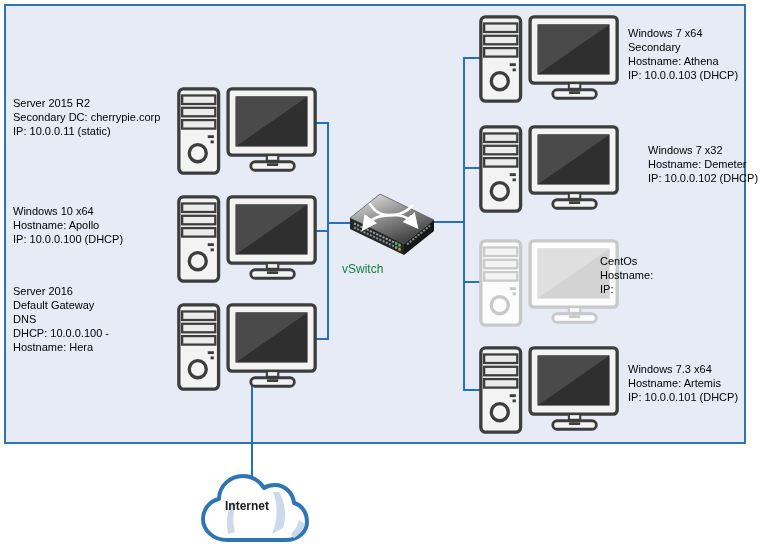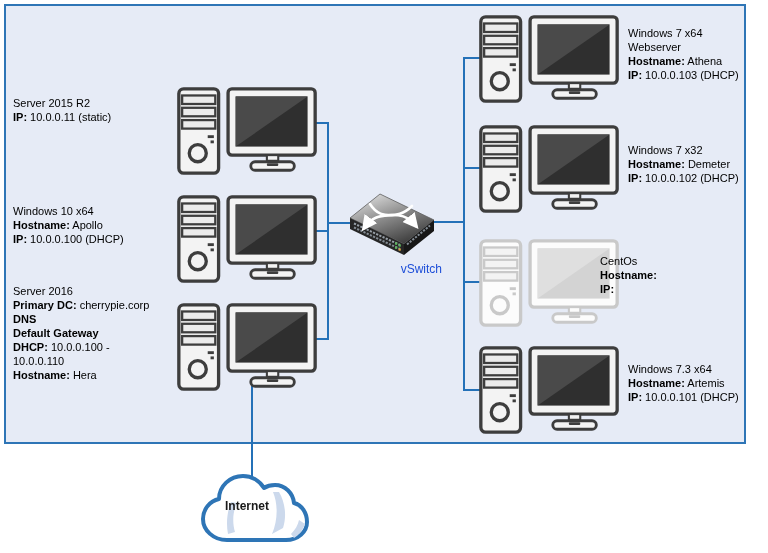--- a/index.html
+++ b/index.html
@@ -10,24 +10,24 @@
   .lan {
     position:absolute; left:4px; top:4px; width:738px; height:436px;
     background:#e6ebf6; border:2px solid #2e75b6; z-index:1;
   }
   .wire { position:absolute; background:#2471b8; z-index:2; }
   .pc { position:absolute; width:142px; height:89px; z-index:3;
     --line:#3d3d3d; --fill:#f3f3f3; --slot:#ebebeb; --scrA:#2f2f2f; --scrB:#4a4a4a; }
   .pc.gray { --line:#c9c9c9; --fill:#fcfcfc; --slot:#f3f3f3; --scrA:#d3d3d3; --scrB:#dfdfdf; }
   .label { position:absolute; font-size:11px; line-height:14px; color:#000;
     white-space:nowrap; z-index:4; }
-  .label .b { font-weight:bold; }
+  .label .b { font-weight:normal; }
   .switch-svg { position:absolute; left:342px; top:192px; width:100px; height:66px; z-index:3; }
-  .switch-label { position:absolute; left:342px; top:262px; width:100px; text-align:right;
-    font-size:12px; color:#1d4ed8; z-index:4; }
+  .switch-label { position:absolute; left:342px; top:262px; width:100px; text-align:left;
+    font-size:12px; color:#15803d; z-index:4; }
   .cloud-svg { position:absolute; left:195px; top:462px; width:114px; height:88px; z-index:3; }
   .cloud-text { font-size:12px; font-weight:bold; fill:#1a1a1a; }
 </style>
 </head>
 <body>
 
 <svg width="0" height="0" style="position:absolute" aria-hidden="true">
   <defs>
     <symbol id="pc-sym" viewBox="0 0 150 94">
 
@@ -121,44 +121,43 @@
              C 57,14 65,19 69,26 C 72,24 76,23 80,23 C 90,23 98,31 99,41
              C 107,43 112,51 112,60 C 112,70 103,78 91,78 Z" fill="#ffffff" stroke="#2e75b6" stroke-width="4" stroke-linejoin="round"></path>
     <path d="M 36,40 C 32,50 31,62 33,72 L 40,70 C 37,60 38,49 42,41 Z" fill="#ccd9ec"></path>
     <path d="M 78,30 C 83,42 83,58 77,72 L 88,66 C 92,54 90,40 84,30 Z" fill="#ccd9ec"></path>
     <path d="M 96,72 C 100,68 103,63 104,58 L 110,62 C 108,68 104,73 99,76 Z" fill="#ccd9ec"></path>
     <text x="52" y="48" text-anchor="middle" class="cloud-text">Internet</text>
   </svg>
 
   <div class="label" style="left:13px;top:96px">
     <div><span class="b"></span><span>Server 2015 R2</span></div>
+    <div><span class="b">Secondary DC:</span><span> cherrypie.corp</span></div>
     <div><span class="b">IP:</span><span> 10.0.0.11 (static)</span></div>
   </div>
   <div class="label" style="left:13px;top:204px">
     <div><span class="b"></span><span>Windows 10 x64</span></div>
     <div><span class="b">Hostname:</span><span> Apollo</span></div>
     <div><span class="b">IP:</span><span> 10.0.0.100 (DHCP)</span></div>
   </div>
   <div class="label" style="left:13px;top:284px">
     <div><span class="b"></span><span>Server 2016</span></div>
-    <div><span class="b">Primary DC:</span><span> cherrypie.corp</span></div>
+    <div><span class="b">Default Gateway</span><span></span></div>
     <div><span class="b">DNS</span><span></span></div>
-    <div><span class="b">Default Gateway</span><span></span></div>
     <div><span class="b">DHCP:</span><span> 10.0.0.100 -</span></div>
-    <div><span class="b"></span><span>10.0.0.110</span></div>
     <div><span class="b">Hostname:</span><span> Hera</span></div>
   </div>
 
   <div class="label" style="left:628px;top:26px">
     <div><span class="b"></span><span>Windows 7 x64</span></div>
-    <div><span class="b"></span><span>Webserver</span></div>
+    <div><span class="b"></span><span>Secondary</span></div>
     <div><span class="b">Hostname:</span><span> Athena</span></div>
     <div><span class="b">IP:</span><span> 10.0.0.103 (DHCP)</span></div>
   </div>
-  <div class="label" style="left:628px;top:143px">
+  <div class="label" style="left:648px;top:143px">
     <div><span class="b"></span><span>Windows 7 x32</span></div>
     <div><span class="b">Hostname:</span><span> Demeter</span></div>
     <div><span class="b">IP:</span><span> 10.0.0.102 (DHCP)</span></div>
   </div>
   <div class="label" style="left:600px;top:254px">
     <div><span class="b"></span><span>CentOs</span></div>
     <div><span class="b">Hostname:</span><span></span></div>
     <div><span class="b">IP:</span><span></span></div>
   </div>
   <div class="label" style="left:628px;top:362px">

